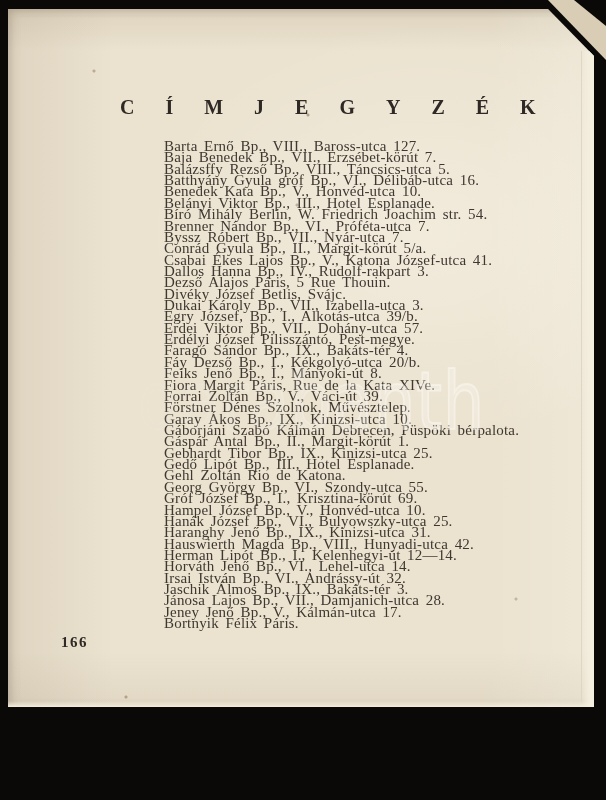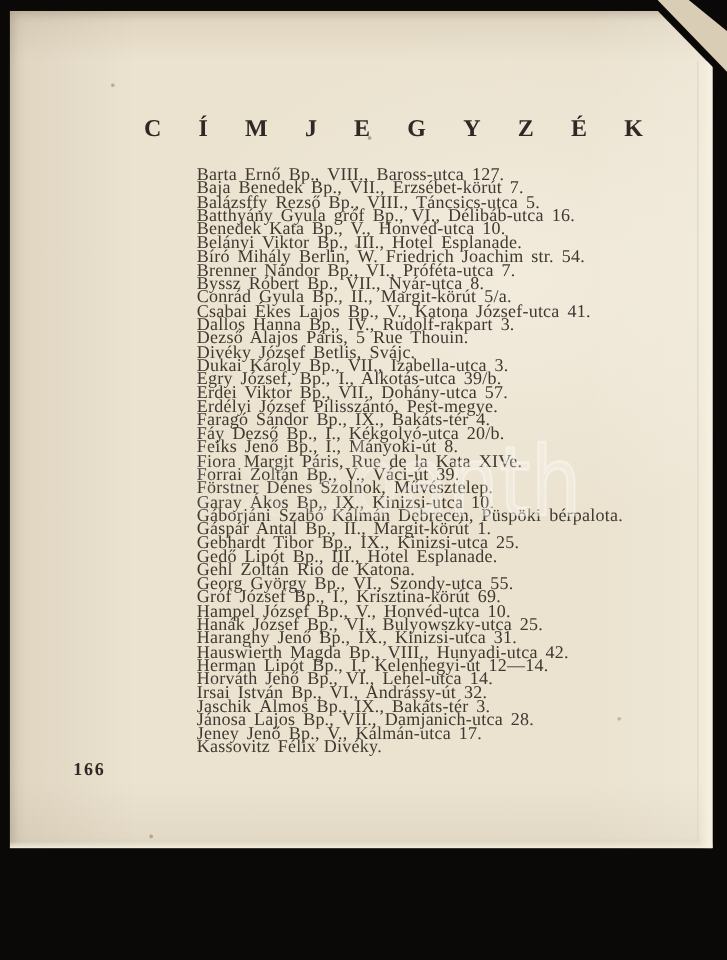--- a/index.html
+++ b/index.html
@@ -94,21 +94,21 @@
 
     <div class="entries">
         <div class="entry">Barta Ernő Bp., VIII., Baross-utca 127.</div>
         <div class="entry">Baja Benedek Bp., VII., Erzsébet-körút 7.</div>
         <div class="entry">Balázsffy Rezső Bp., VIII., Táncsics-utca 5.</div>
         <div class="entry">Batthyány Gyula gróf Bp., VI., Délibáb-utca 16.</div>
         <div class="entry">Benedek Kata Bp., V., Honvéd-utca 10.</div>
         <div class="entry">Belányi Viktor Bp., III., Hotel Esplanade.</div>
         <div class="entry">Bíró Mihály Berlin, W. Friedrich Joachim str. 54.</div>
         <div class="entry">Brenner Nándor Bp., VI., Próféta-utca 7.</div>
-        <div class="entry">Byssz Róbert Bp., VII., Nyár-utca 8.</div>
+        <div class="entry">Byssz Róbert Bp., VII., Nyár-utca 7.</div>
         <div class="entry">Conrád Gyula Bp., II., Margit-körút 5/a.</div>
         <div class="entry">Csabai Ékes Lajos Bp., V., Katona József-utca 41.</div>
         <div class="entry">Dallos Hanna Bp., IV., Rudolf-rakpart 3.</div>
         <div class="entry">Dezső Alajos Páris, 5 Rue Thouin.</div>
         <div class="entry">Divéky József Betlis, Svájc.</div>
         <div class="entry">Dukai Károly Bp., VII., Izabella-utca 3.</div>
         <div class="entry">Egry József, Bp., I., Alkotás-utca 39/b.</div>
         <div class="entry">Erdei Viktor Bp., VII., Dohány-utca 57.</div>
         <div class="entry">Erdélyi József Pilisszántó, Pest-megye.</div>
         <div class="entry">Faragó Sándor Bp., IX., Bakáts-tér 4.</div>
@@ -128,20 +128,20 @@
         <div class="entry">Hampel József Bp., V., Honvéd-utca 10.</div>
         <div class="entry">Hanák József Bp., VI., Bulyowszky-utca 25.</div>
         <div class="entry">Haranghy Jenő Bp., IX., Kinizsi-utca 31.</div>
         <div class="entry">Hauswierth Magda Bp., VIII., Hunyadi-utca 42.</div>
         <div class="entry">Herman Lipót Bp., I., Kelenhegyi-út 12—14.</div>
         <div class="entry">Horváth Jenő Bp., VI., Lehel-utca 14.</div>
         <div class="entry">Irsai István Bp., VI., Andrássy-út 32.</div>
         <div class="entry">Jaschik Álmos Bp., IX., Bakáts-tér 3.</div>
         <div class="entry">Jánosa Lajos Bp., VII., Damjanich-utca 28.</div>
         <div class="entry">Jeney Jenő Bp., V., Kálmán-utca 17.</div>
-        <div class="entry">Kassovitz Félix Divéky.</div>
+        <div class="entry">Bortnyik Félix Páris.</div>
       </div>
 
     <div class="page-number">166</div>
 
     <div class="watermark">darabanth</div>
   </div>
 </div>
 
 </body></html>

